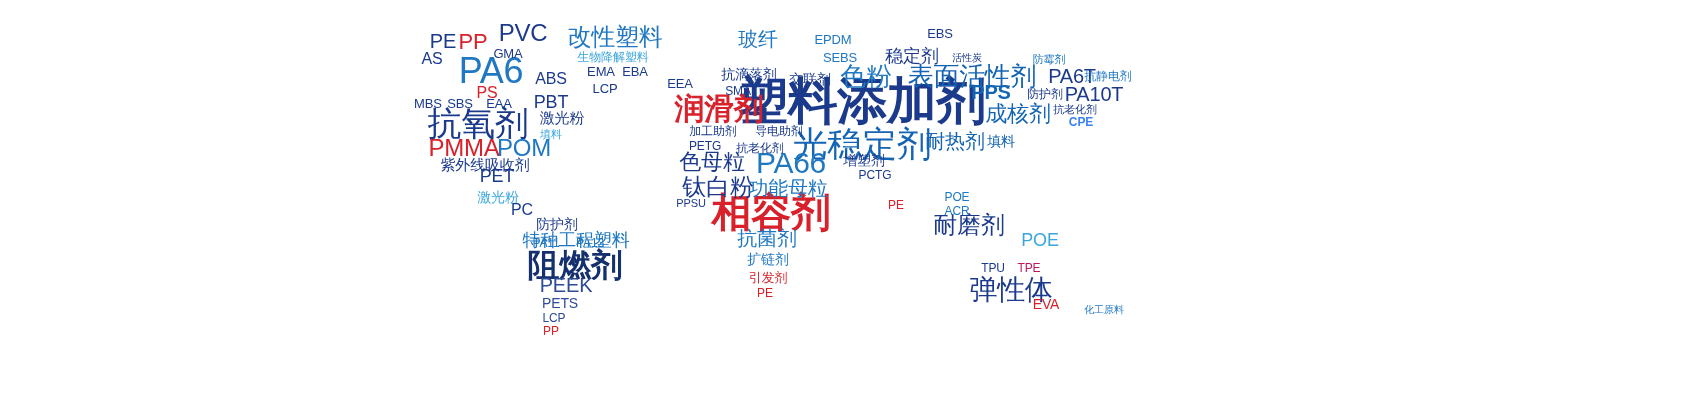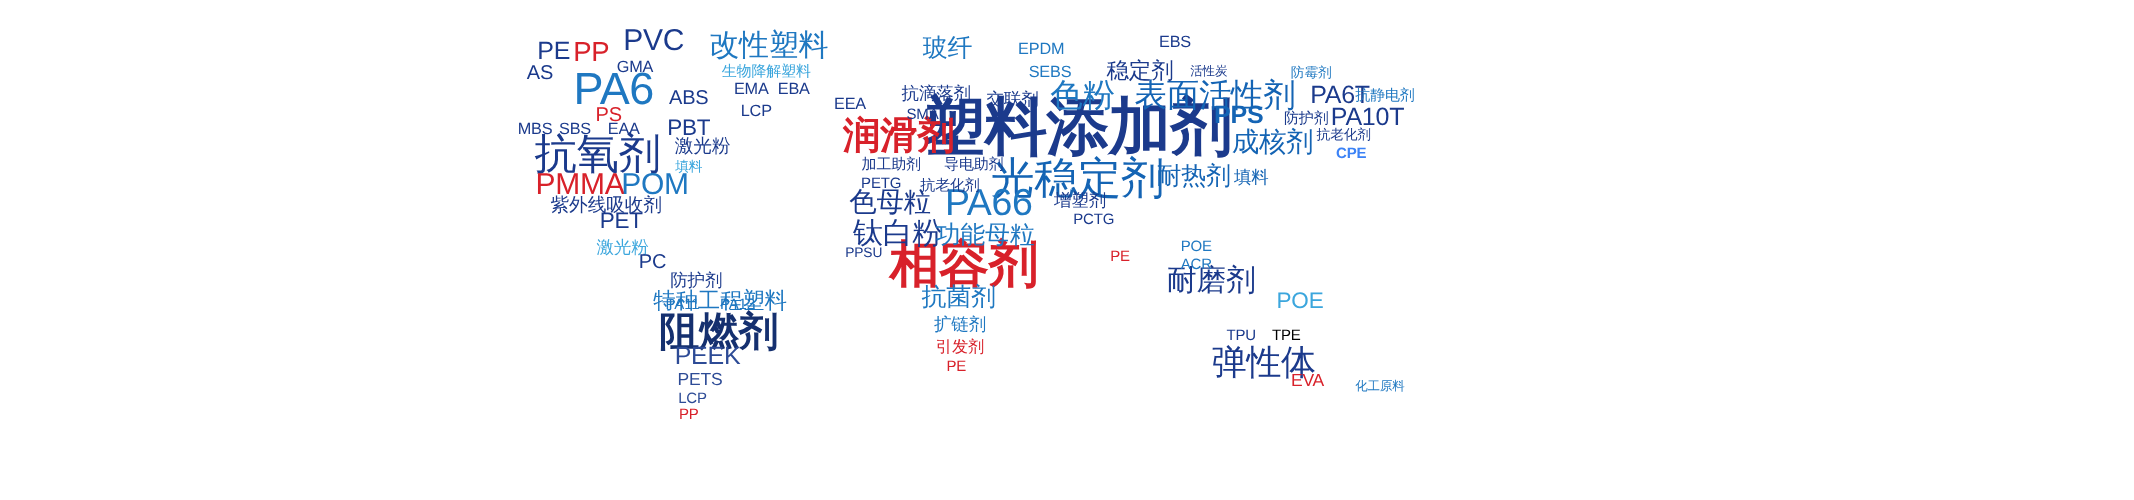--- a/index.html
+++ b/index.html
@@ -105,16 +105,16 @@
     <span class="word" style="left: 557px; top: 224px; font-size: 14px; font-weight: normal; color: rgb(27, 58, 140);">防护剂</span>
     <span class="word" style="left: 546px; top: 243px; font-size: 12px; font-weight: normal; color: rgb(31, 120, 193);">PA11</span>
     <span class="word" style="left: 590px; top: 243px; font-size: 12px; font-weight: normal; color: rgb(31, 120, 193);">PA12</span>
     <span class="word" style="left: 768px; top: 259px; font-size: 14px; font-weight: normal; color: rgb(31, 120, 193);">扩链剂</span>
     <span class="word" style="left: 768px; top: 277px; font-size: 13px; font-weight: normal; color: rgb(216, 33, 42);">引发剂</span>
     <span class="word" style="left: 765px; top: 293px; font-size: 12px; font-weight: normal; color: rgb(216, 33, 42);">PE</span>
     <span class="word" style="left: 560px; top: 303px; font-size: 14px; font-weight: normal; color: rgb(45, 75, 150);">PETS</span>
     <span class="word" style="left: 554px; top: 318px; font-size: 12px; font-weight: normal; color: rgb(45, 75, 150);">LCP</span>
     <span class="word" style="left: 551px; top: 331px; font-size: 12px; font-weight: normal; color: rgb(216, 33, 42);">PP</span>
     <span class="word" style="left: 993px; top: 268px; font-size: 12px; font-weight: normal; color: rgb(27, 58, 140);">TPU</span>
-    <span class="word" style="left: 1029px; top: 268px; font-size: 12px; font-weight: normal; color: #000000;">TPE</span>
+    <span class="word" style="left: 1029px; top: 268px; font-size: 12px; font-weight: normal; color: #be185d;">TPE</span>
     <span class="word" style="left: 1046px; top: 304px; font-size: 14px; font-weight: normal; color: rgb(216, 33, 42);">EVA</span>
     <span class="word" style="left: 1104px; top: 310px; font-size: 10px; font-weight: normal; color: rgb(31, 120, 193);">化工原料</span>
   </div>
 
 </body></html>

